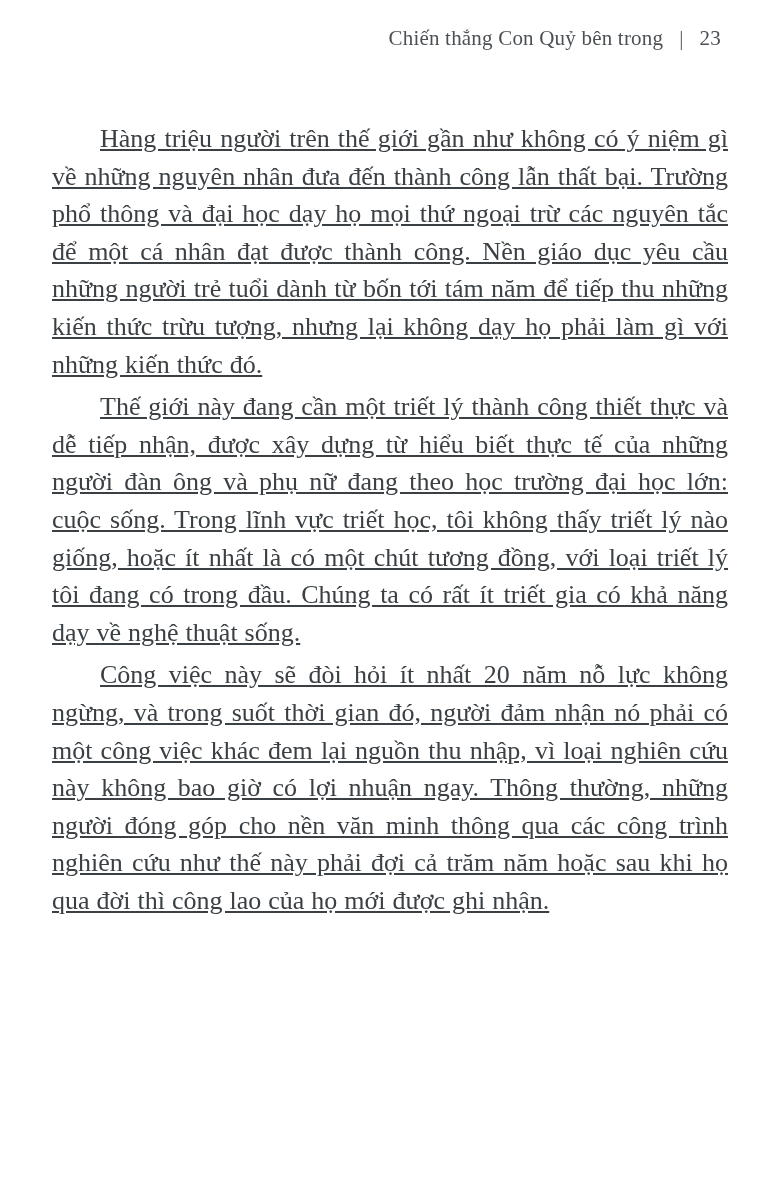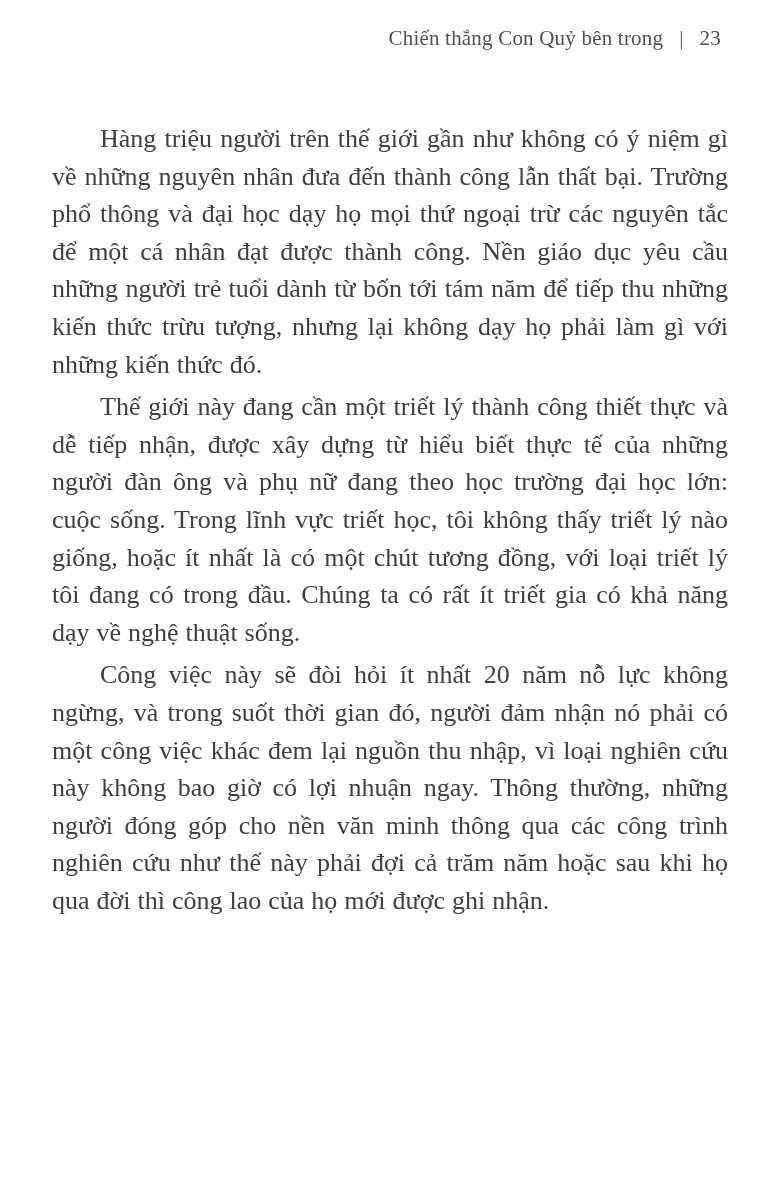--- a/index.html
+++ b/index.html
@@ -50,20 +50,21 @@
   }
 
   .text-block p {
     font-size: 26px;
     line-height: 37.6px;
     text-align: justify;
     text-indent: 48px;
     color: #3b4044;
     margin-bottom: 5px;
     word-spacing: 0.5px;
+    text-decoration: underline;
   }
 </style>
 </head>
 <body>
 
 <div class="page">
 
   <div class="running-header">
     <span>Chiến thắng Con Quỷ bên trong</span><span class="sep">|</span><span class="page-num">23</span>
   </div>

